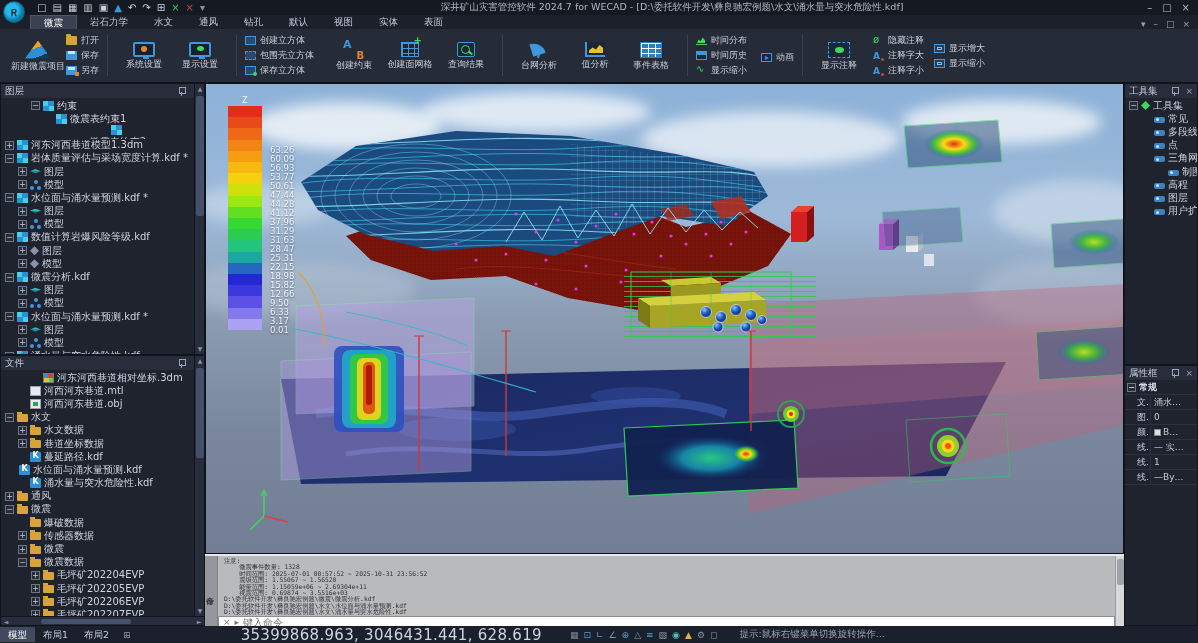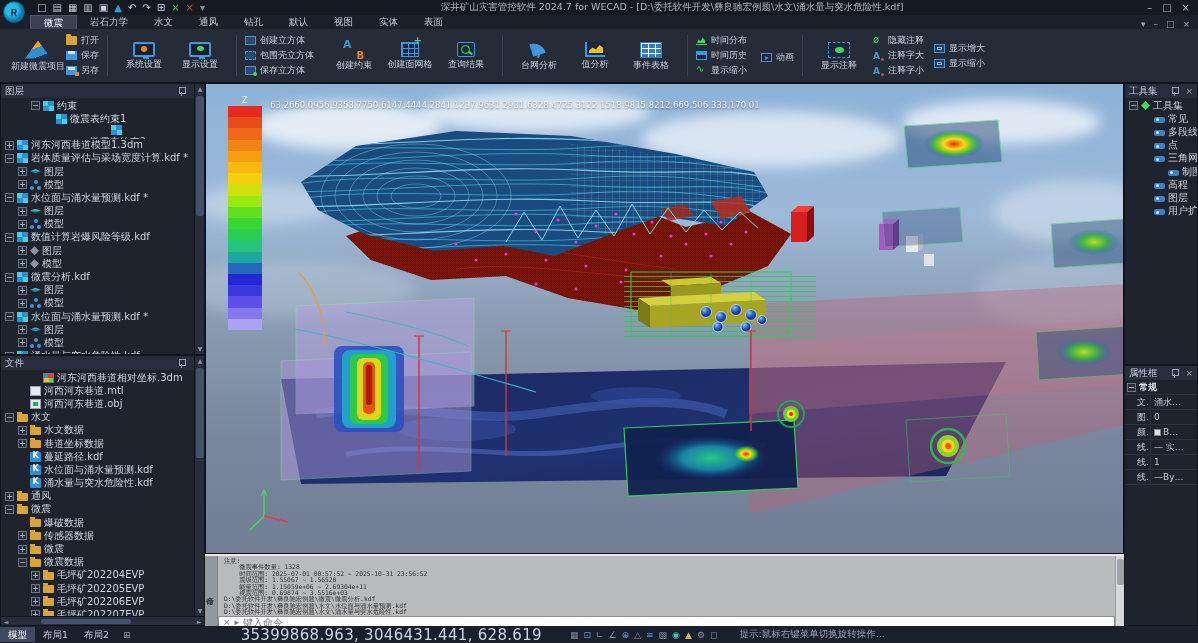--- a/index.html
+++ b/index.html
@@ -140,21 +140,21 @@
   .hscroll { position:absolute; left:0; right:0; bottom:0; height:9px; background:#272d3a; border-top:1px solid #10141c; display:flex; align-items:center; }
   .hscroll .arr { width:10px; color:#8a94a6; font-size:6px; text-align:center; }
   .hthumb { height:5px; background:#45506a; border-radius:2px; width:90px; margin-left:30px; }
 
   
   #viewport { position:absolute; left:205px; top:83px; width:919px; height:471px; background:#7e93ad; overflow:hidden; border:1px solid #0e1118; }
   #legend { position:absolute; left:22px; top:12px; width:110px; }
   #legend .ztitle { color:#eef3f8; font-size:8px; margin-left:14px; }
   #legend-bands { position:absolute; left:0; top:10px; width:34px; height:224px; display:flex; flex-direction:column; }
   #legend-bands div { flex:1; }
-  #legend-labels { position:absolute; left:42px; top:5px; height:234px; display:flex; justify-content:flex-start; }
+  #legend-labels { position:absolute; left:42px; top:5px; height:234px; display:flex; flex-direction:column; justify-content:flex-end; }
   #legend-labels div { color:#f0f4fa; font-size:8.5px; line-height:9px; text-shadow:0 1px 2px rgba(0,0,0,.5); }
 
   
   #console { position:absolute; left:205px; top:554px; width:919px; height:72px; background:#b9babc; border-top:2px solid #e8e8e8; display:flex; }
   #console .vtab { width:13px; background:#94979c; color:#2e3237; font-size:8px; line-height:9px;
     writing-mode:vertical-lr; text-align:center; border-right:1px solid #7d8085; }
   #console .cbody { flex:1; display:flex; flex-direction:column; overflow:hidden; }
   #console .clines { flex:1; padding:2px 4px 0 6px; font-family:"DejaVu Sans Mono","Liberation Mono",monospace;
     font-size:6.3px; line-height:6.4px; color:#2c2f33; white-space:pre; }
   #console .cmdrow { height:13px; background:#fff; border:1px solid #8a8d92; display:flex; align-items:center; padding:0 4px; gap:4px; }
@@ -521,21 +521,21 @@
         <div class="trow" style="padding-left: 17px;">
           <span class="texp">+</span>
           <span class="ti ti-folder"></span>
           <span class="tlab">巷道坐标数据</span>
         </div>
         <div class="trow" style="padding-left: 17px;">
           <span style="width: 12px; flex: 0 0 auto;"></span>
           <span class="ti ti-kdfK"></span>
           <span class="tlab">蔓延路径.kdf</span>
         </div>
-        <div class="trow" style="padding-left: 17px;">
+        <div class="trow" style="padding-left: 6px;">
           <span style="width: 12px; flex: 0 0 auto;"></span>
           <span class="ti ti-kdfK"></span>
           <span class="tlab">水位面与涌水量预测.kdf</span>
         </div>
         <div class="trow" style="padding-left: 17px;">
           <span style="width: 12px; flex: 0 0 auto;"></span>
           <span class="ti ti-kdfK"></span>
           <span class="tlab">涌水量与突水危险性.kdf</span>
         </div>
         <div class="trow" style="padding-left: 4px;">

